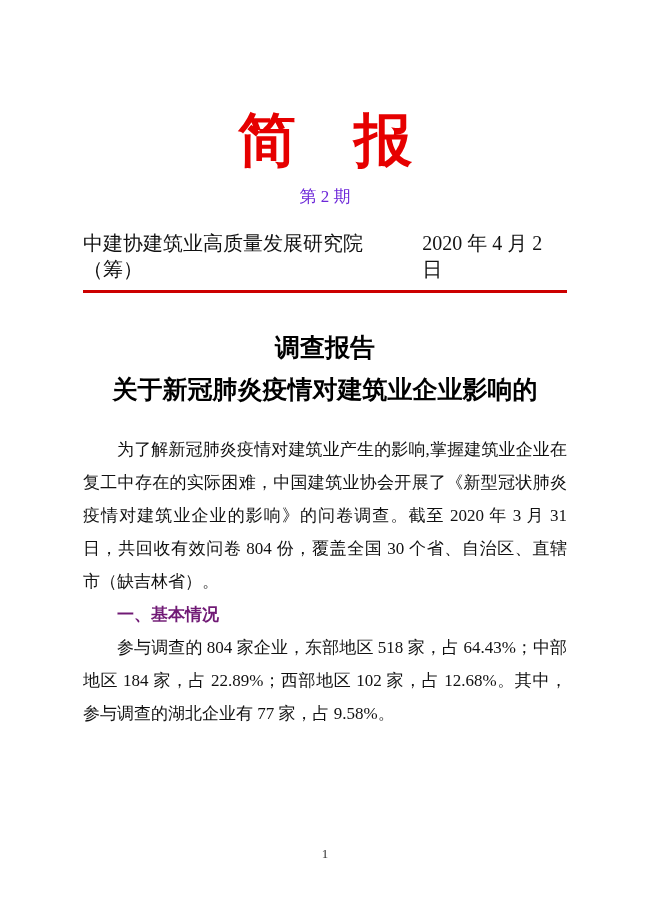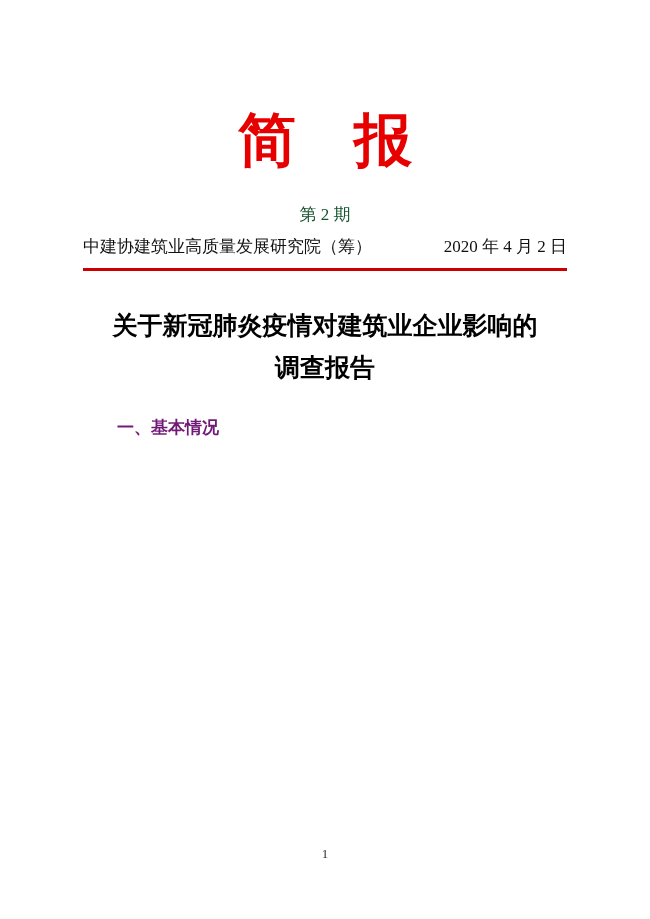--- a/index.html
+++ b/index.html
@@ -22,33 +22,33 @@
   .masthead-title {
     padding-top: 106px;
     text-align: center;
     font-size: 58px;
     line-height: 1.2;
     font-weight: bold;
     color: #e60000;
     letter-spacing: 0;
   }
   .issue-number {
-    margin-top: 26px;
+    margin-top: 8px;
     text-align: center;
     font-size: 17px;
     line-height: 26px;
-    color: #14532d;
+    color: #6d28d9;
     font-family: Liberation Serif, serif;
   }
   .org-row {
-    margin-top: 6px;
+    margin-top: 20px;
     display: flex;
     justify-content: space-between;
     align-items: baseline;
-    font-size: 17px;
+    font-size: 20px;
     line-height: 26px;
     color: #111111;
   }
   .red-rule {
     margin-top: 8px;
     height: 3px;
     background: #cc0000;
     width: 100%;
   }
   .report-title {
@@ -98,23 +98,25 @@
   <div class="issue-number">第 2 期</div>
 
   <div class="org-row">
     <span>中建协建筑业高质量发展研究院（筹）</span>
     <span>2020 年 4 月 2 日</span>
   </div>
 
   <div class="red-rule"></div>
 
   <div class="report-title">
+    <div>调查报告</div>
     <div>关于新冠肺炎疫情对建筑业企业影响的</div>
-    <div>调查报告</div>
   </div>
 
   <div class="body-text">
+    <p>为了解新冠肺炎疫情对建筑业产生的影响,掌握建筑业企业在复工中存在的实际困难，中国建筑业协会开展了《新型冠状肺炎疫情对建筑业企业的影响》的问卷调查。截至 2020 年 3 月 31 日，共回收有效问卷 804 份，覆盖全国 30 个省、自治区、直辖市（缺吉林省）。</p>
     <div class="section-heading">一、基本情况</div>
+    <p>参与调查的 804 家企业，东部地区 518 家，占 64.43%；中部地区 184 家，占 22.89%；西部地区 102 家，占 12.68%。其中，参与调查的湖北企业有 77 家，占 9.58%。</p>
   </div>
 
   <div class="page-number">1</div>
 
 </div>
 
 </body></html>

